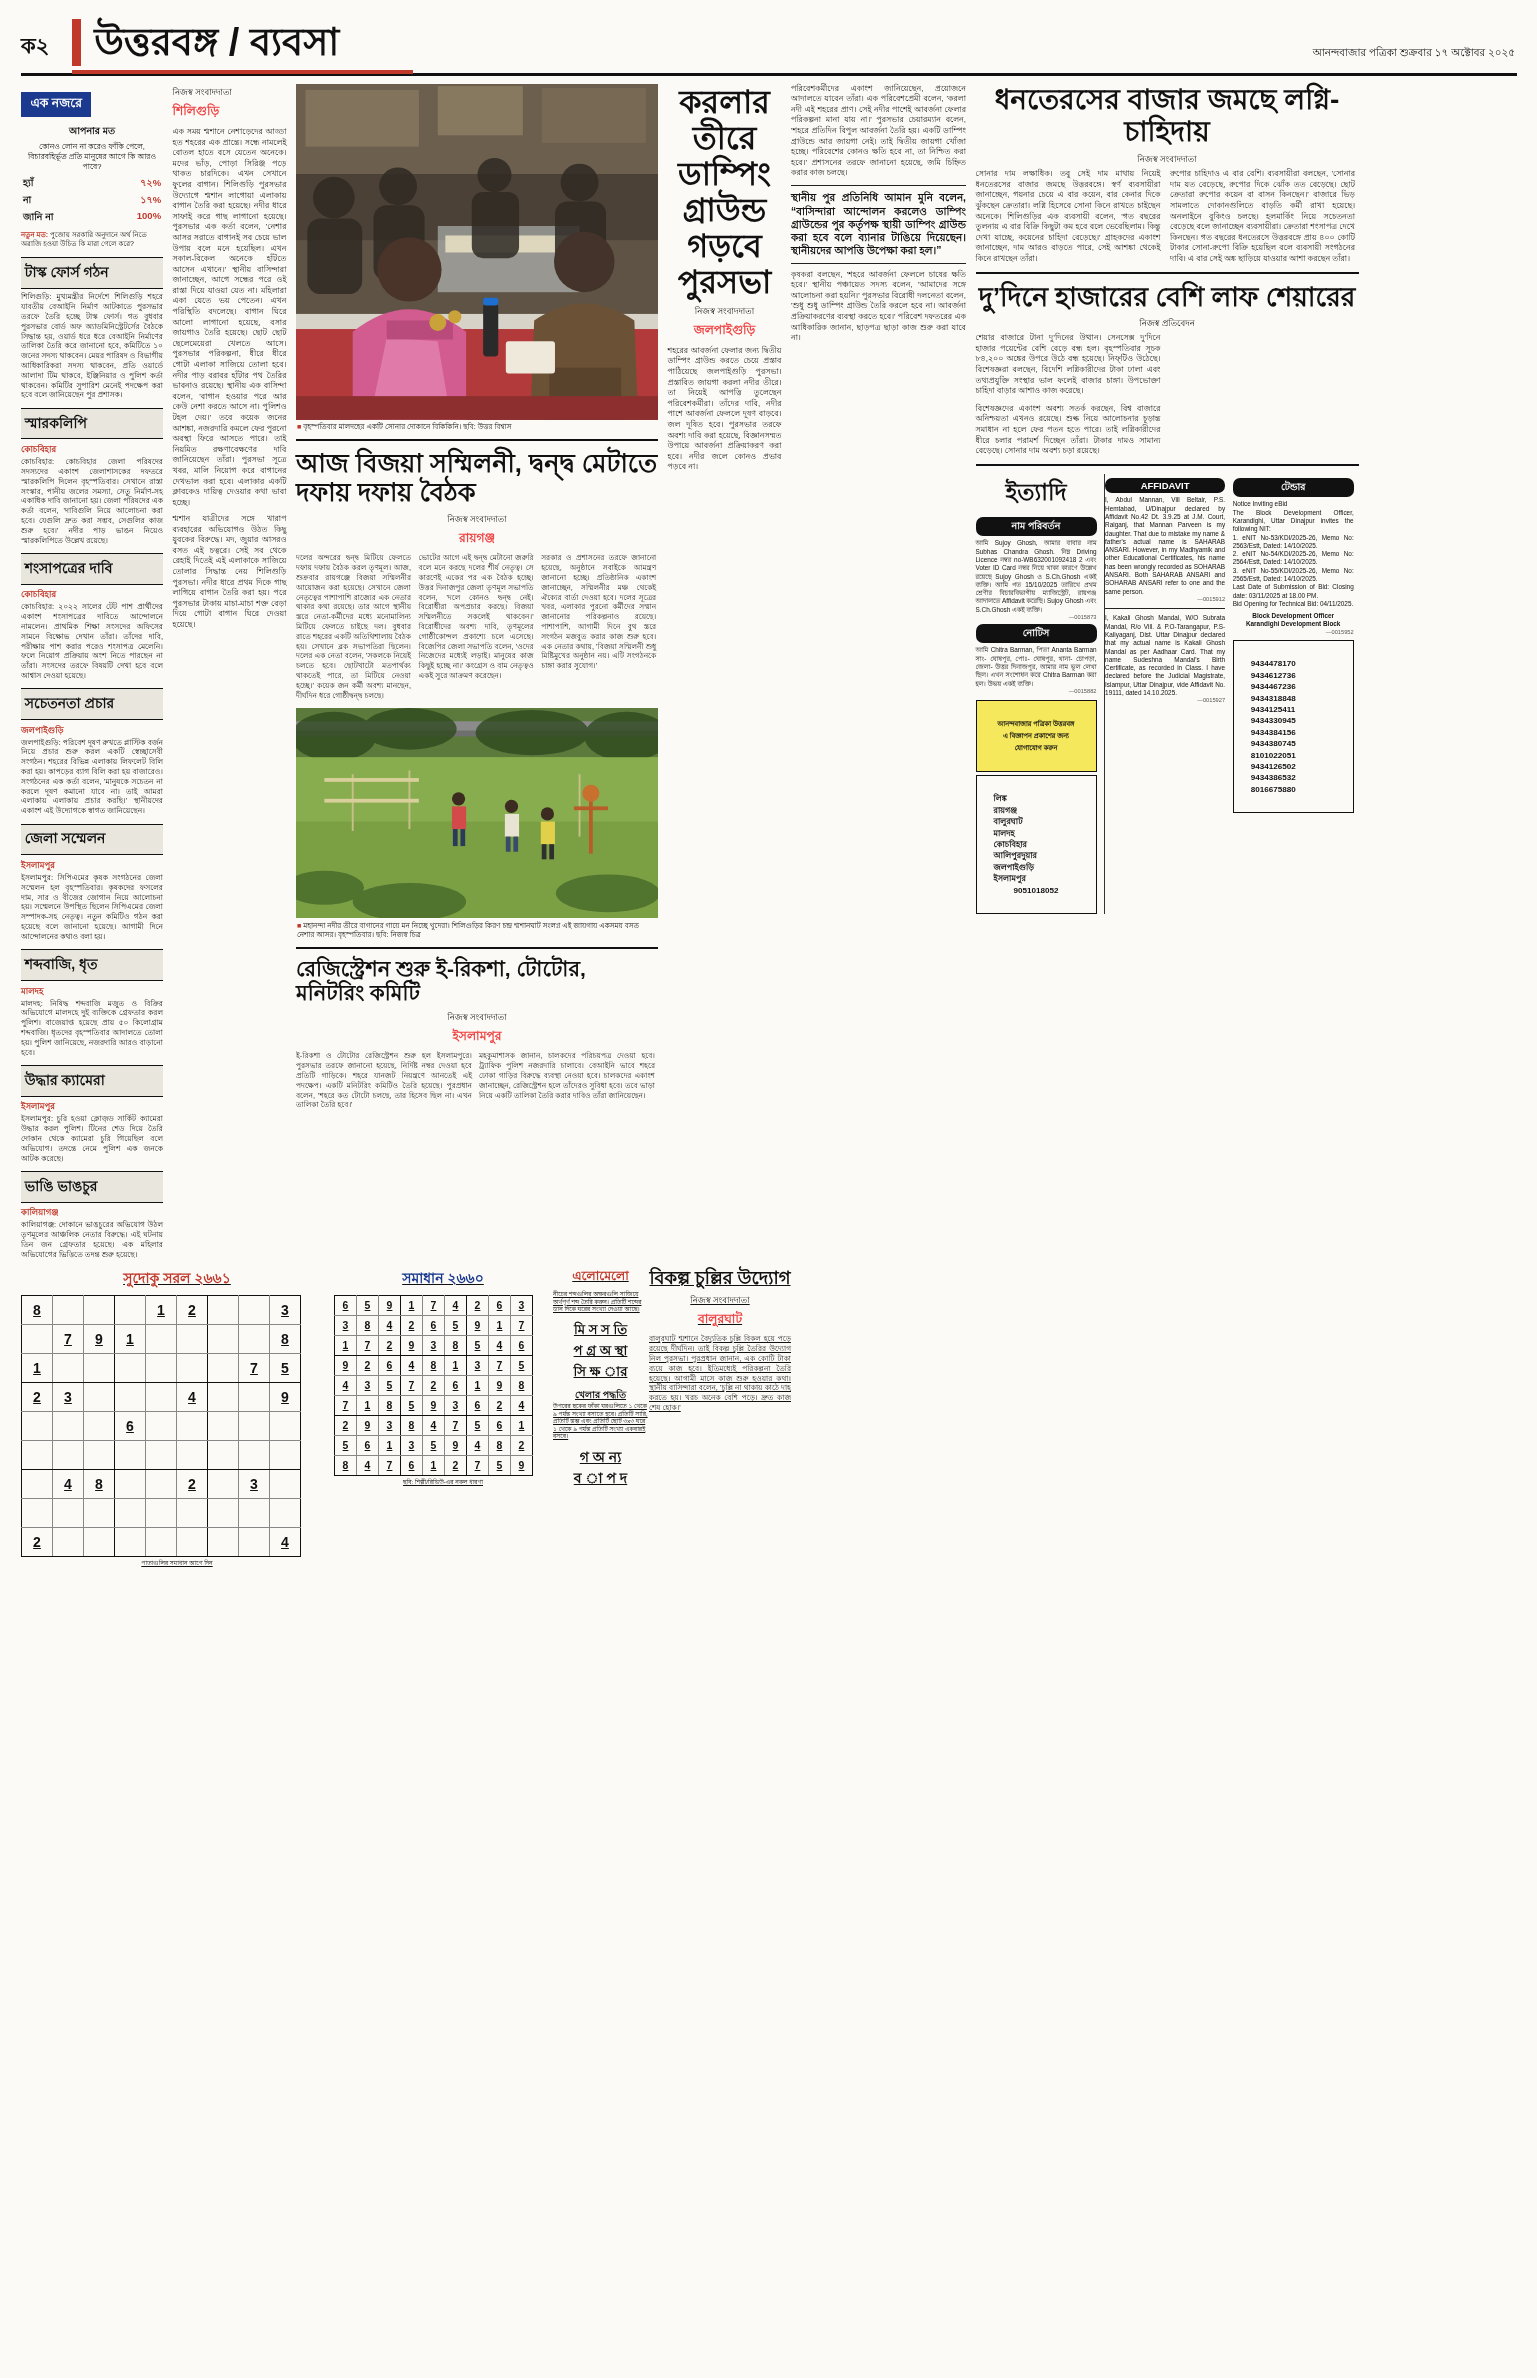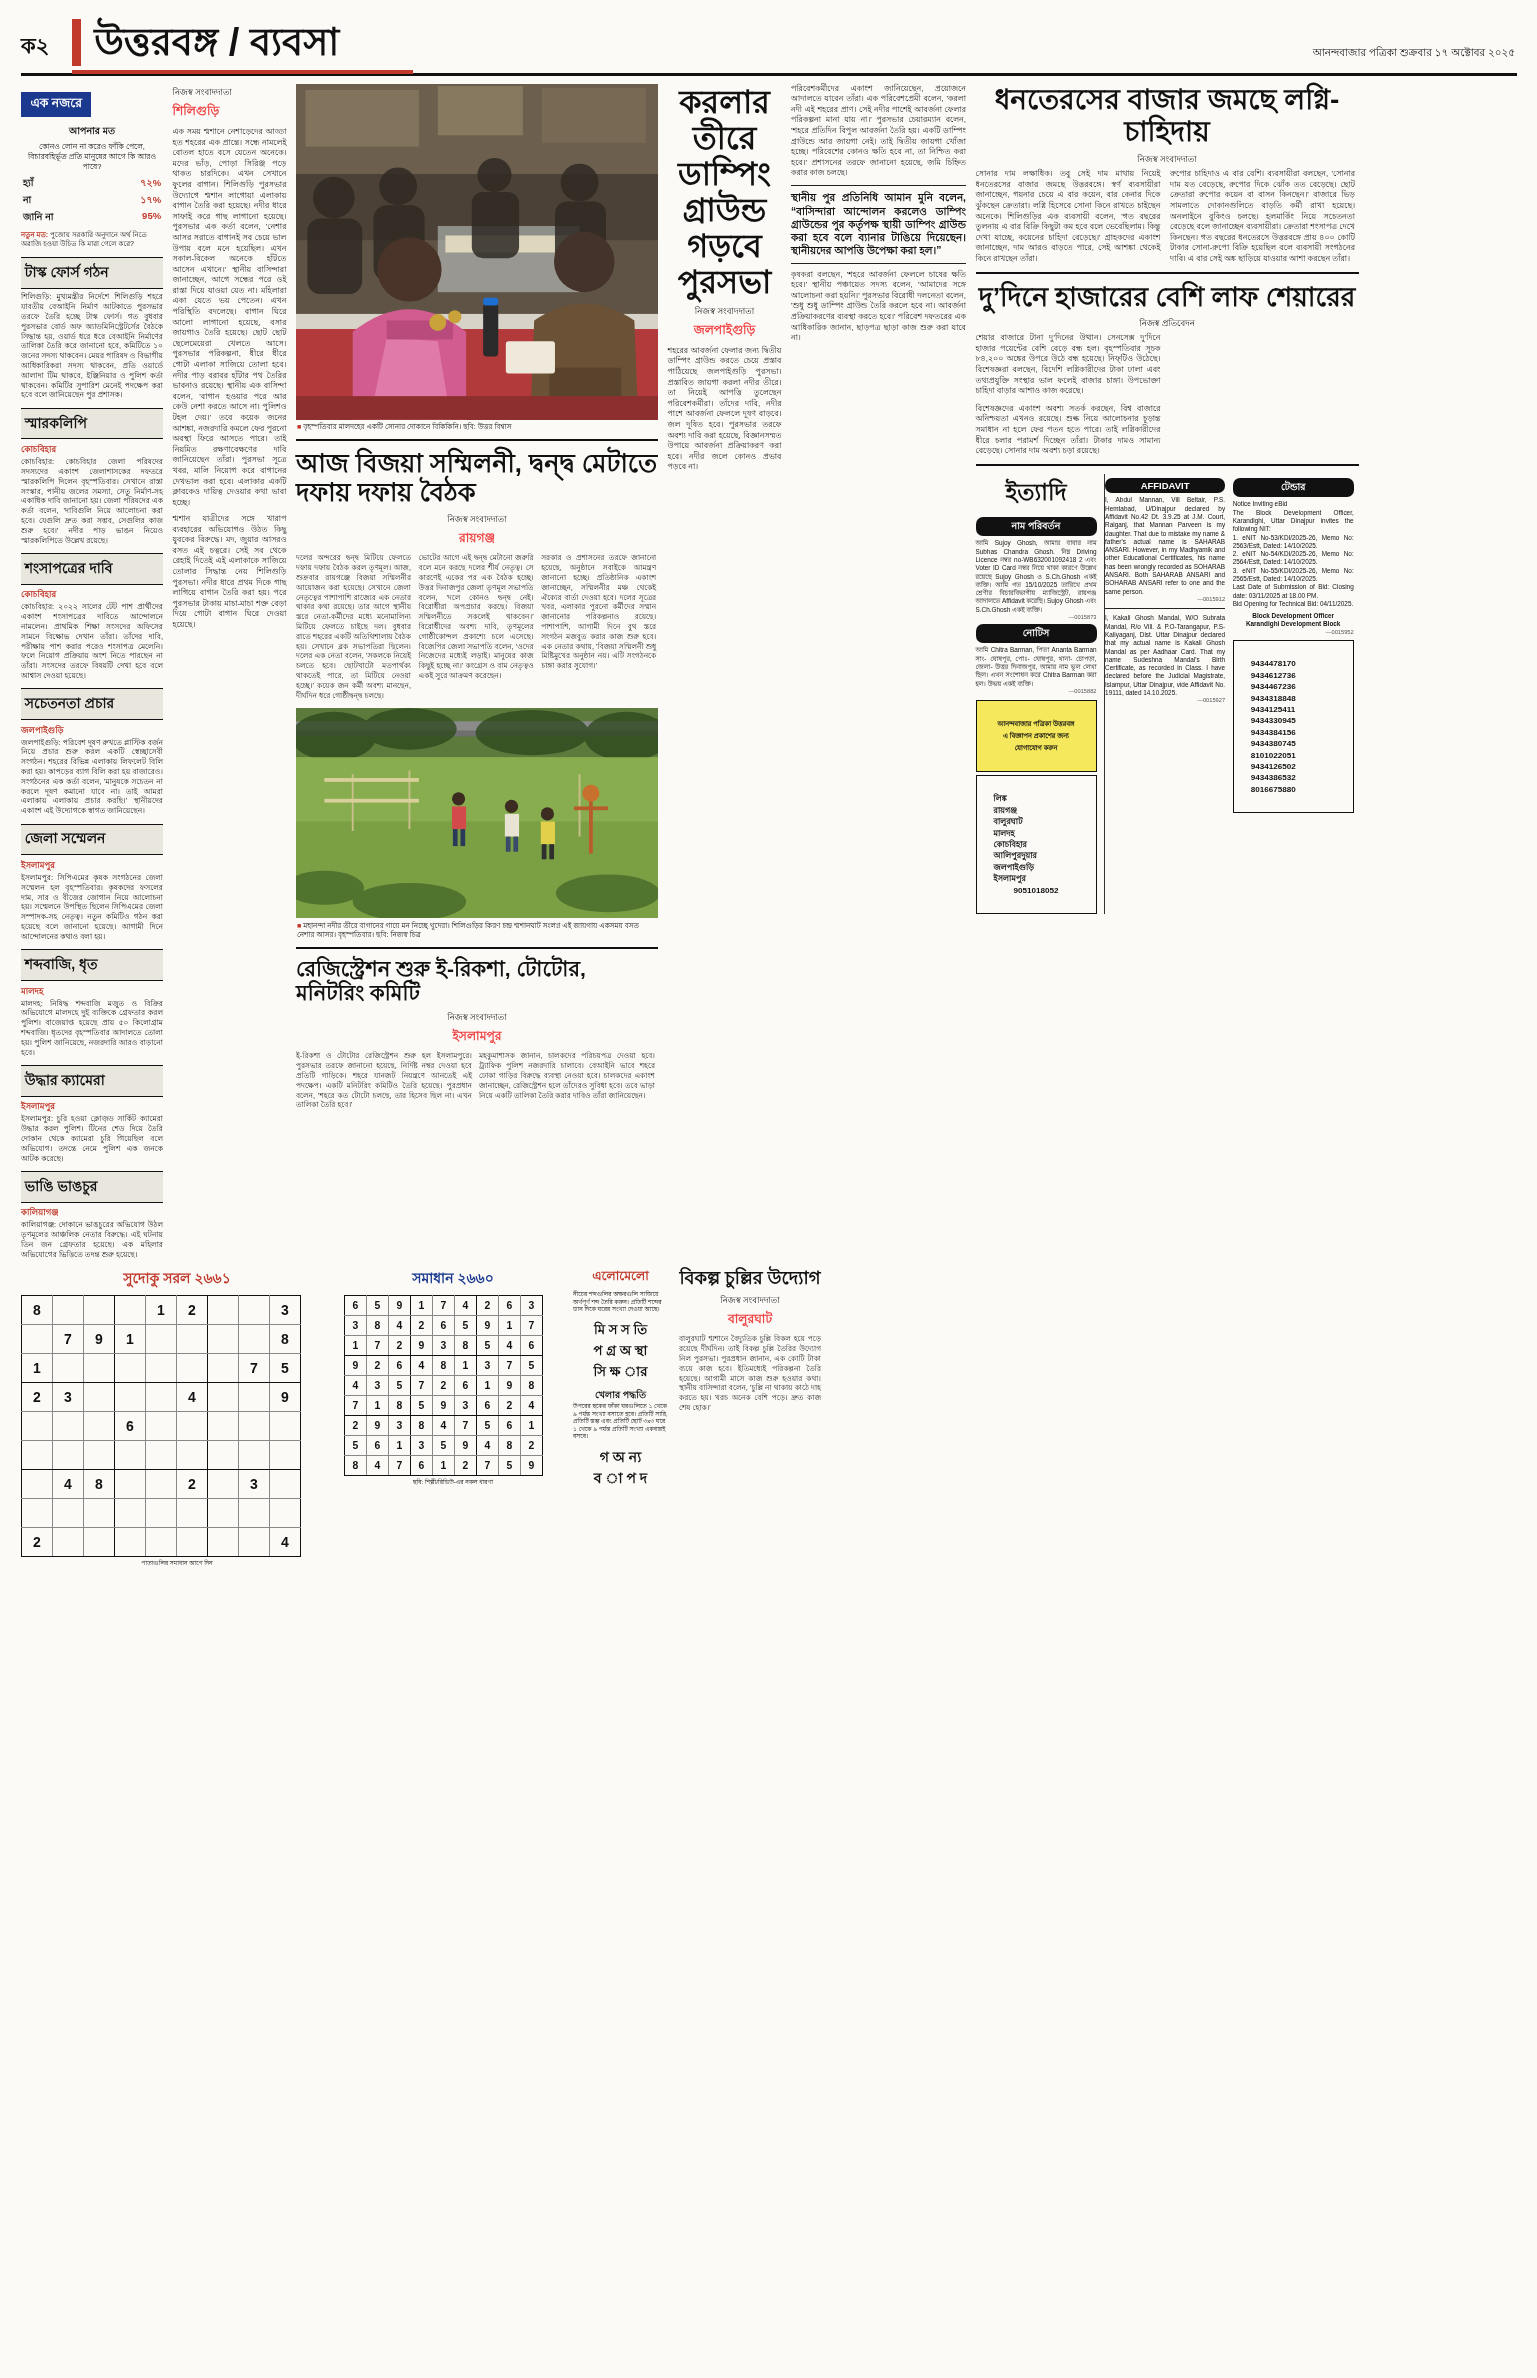--- a/index.html
+++ b/index.html
@@ -85,21 +85,21 @@
   
   .photo { width:100%; display:block; position:relative; overflow:hidden; }
   .cap { font-size:7.2px; line-height:9.5px; padding:2.8px 0.9px 0; }
   .cap .dot { color:#c0392b; font-weight:bold; }
 
   
   .photo1 { height:336px; background:#6d6257; }
   .photo2 { height:210px; background:#4f6b34; }
 
   
-  .puzzle-wrap { display:flex; gap:11px; margin-top:7.6px; }
+  .puzzle-wrap { display:flex; gap:1px; margin-top:7.6px;text-decoration:underline; }
   .puz-title { font-size:14px; font-weight:bold; color:#c0392b; text-align:center; margin-bottom:3.8px; }
   .puz-title.blue { color:#1b3a8f; }
   table.sud { border-collapse:collapse; }
   table.sud td {
     width:31px; height:29px; border:0.9px solid #888; text-align:center; font-size:14px; font-weight:bold;
   }
   table.sud.solved td { width:22px; height:20px; font-size:10.4px; }
   table.sud td.b-r { border-right:1.9px solid #111; }
   table.sud td.b-b { border-bottom:1.9px solid #111; }
   table.sud tr:first-child td { border-top:1.9px solid #111; }
@@ -143,21 +143,21 @@
         <div class="poll-row">
           <span>হ্যাঁ</span>
           <span>৭২%</span>
         </div>
         <div class="poll-row">
           <span>না</span>
           <span>১৭%</span>
         </div>
         <div class="poll-row">
           <span>জানি না</span>
-          <span>95%</span>
+          <span>100%</span>
         </div>
         <div class="poll-note">
           <b>নতুন মত:</b>
           <span>পুজোয় সরকারি অনুদানে অর্থ নিতে অরাজি হওয়া উচিত কি মারা গেলে করে?</span>
         </div>
       </div>
 
       <div>
         <div class="rail-head">টাস্ক ফোর্স গঠন</div>
         <div class="rail-item">শিলিগুড়ি: মুখ্যমন্ত্রীর নির্দেশে শিলিগুড়ি শহরে যাবতীয় বেআইনি নির্মাণ আটকাতে পুরসভার তরফে তৈরি হচ্ছে টাস্ক ফোর্স। গত বুধবার পুরসভার বোর্ড অফ অ্যাডমিনিস্ট্রেটর্সের বৈঠকে সিদ্ধান্ত হয়, ওয়ার্ড ধরে ধরে বেআইনি নির্মাণের তালিকা তৈরি করে জানানো হবে, কমিটিতে ১০ জনের সদস্য থাকবেন। মেয়র পারিষদ ও বিভাগীয় আধিকারিকরা সদস্য থাকবেন, প্রতি ওয়ার্ডে আলাদা টিম থাকবে, ইঞ্জিনিয়ার ও পুলিশ কর্তা থাকবেন। কমিটির সুপারিশ মেনেই পদক্ষেপ করা হবে বলে জানিয়েছেন পুর প্রশাসক।</div>

